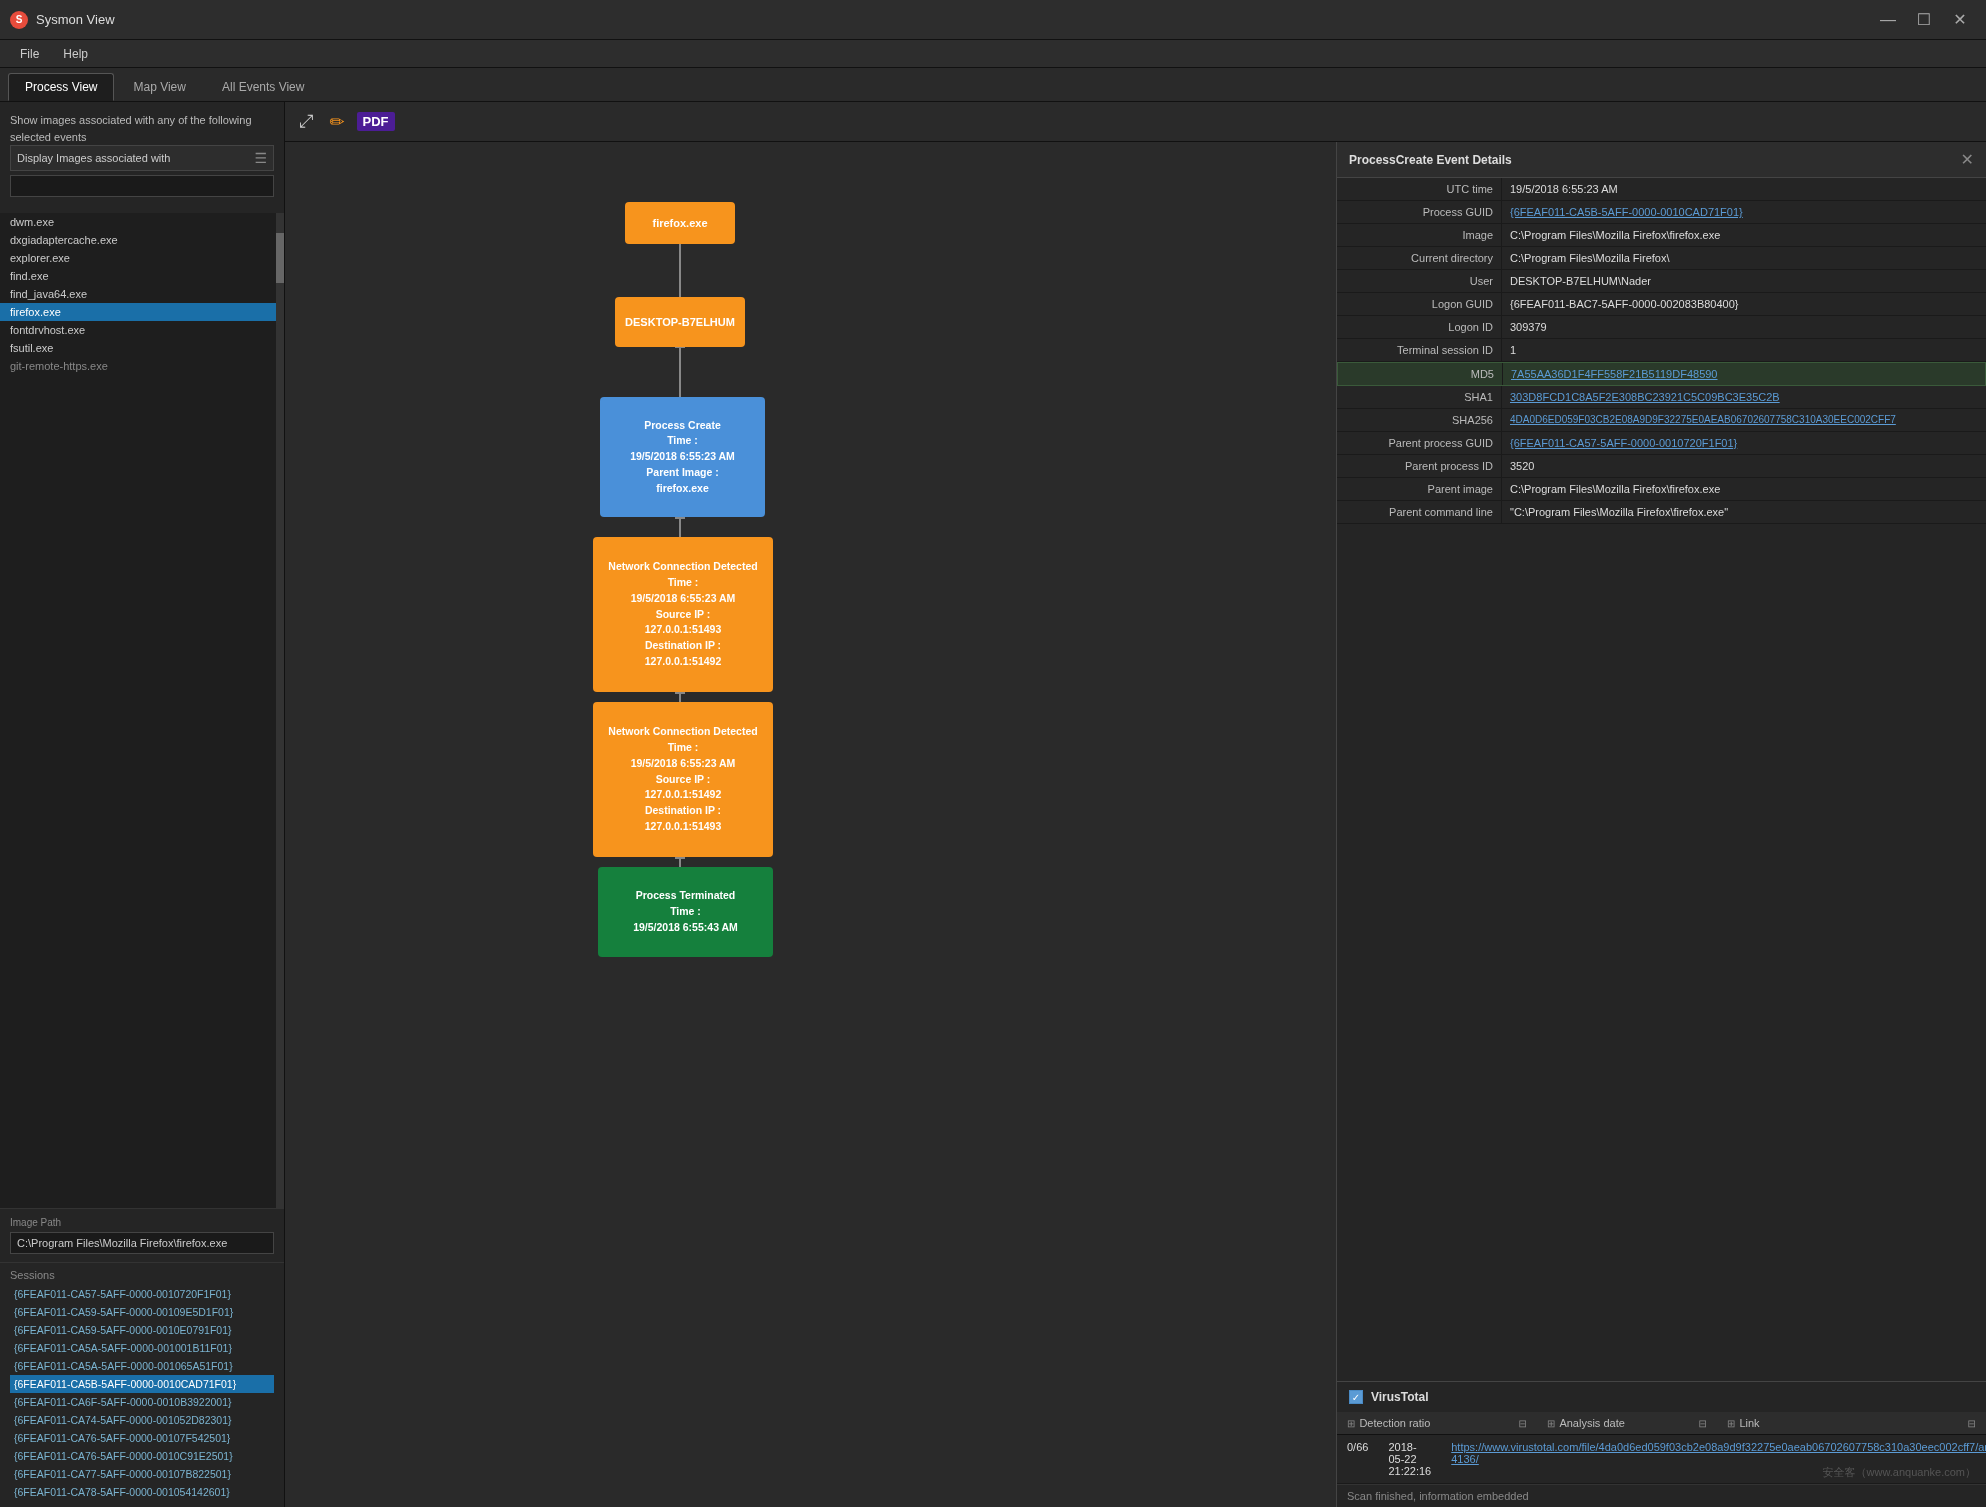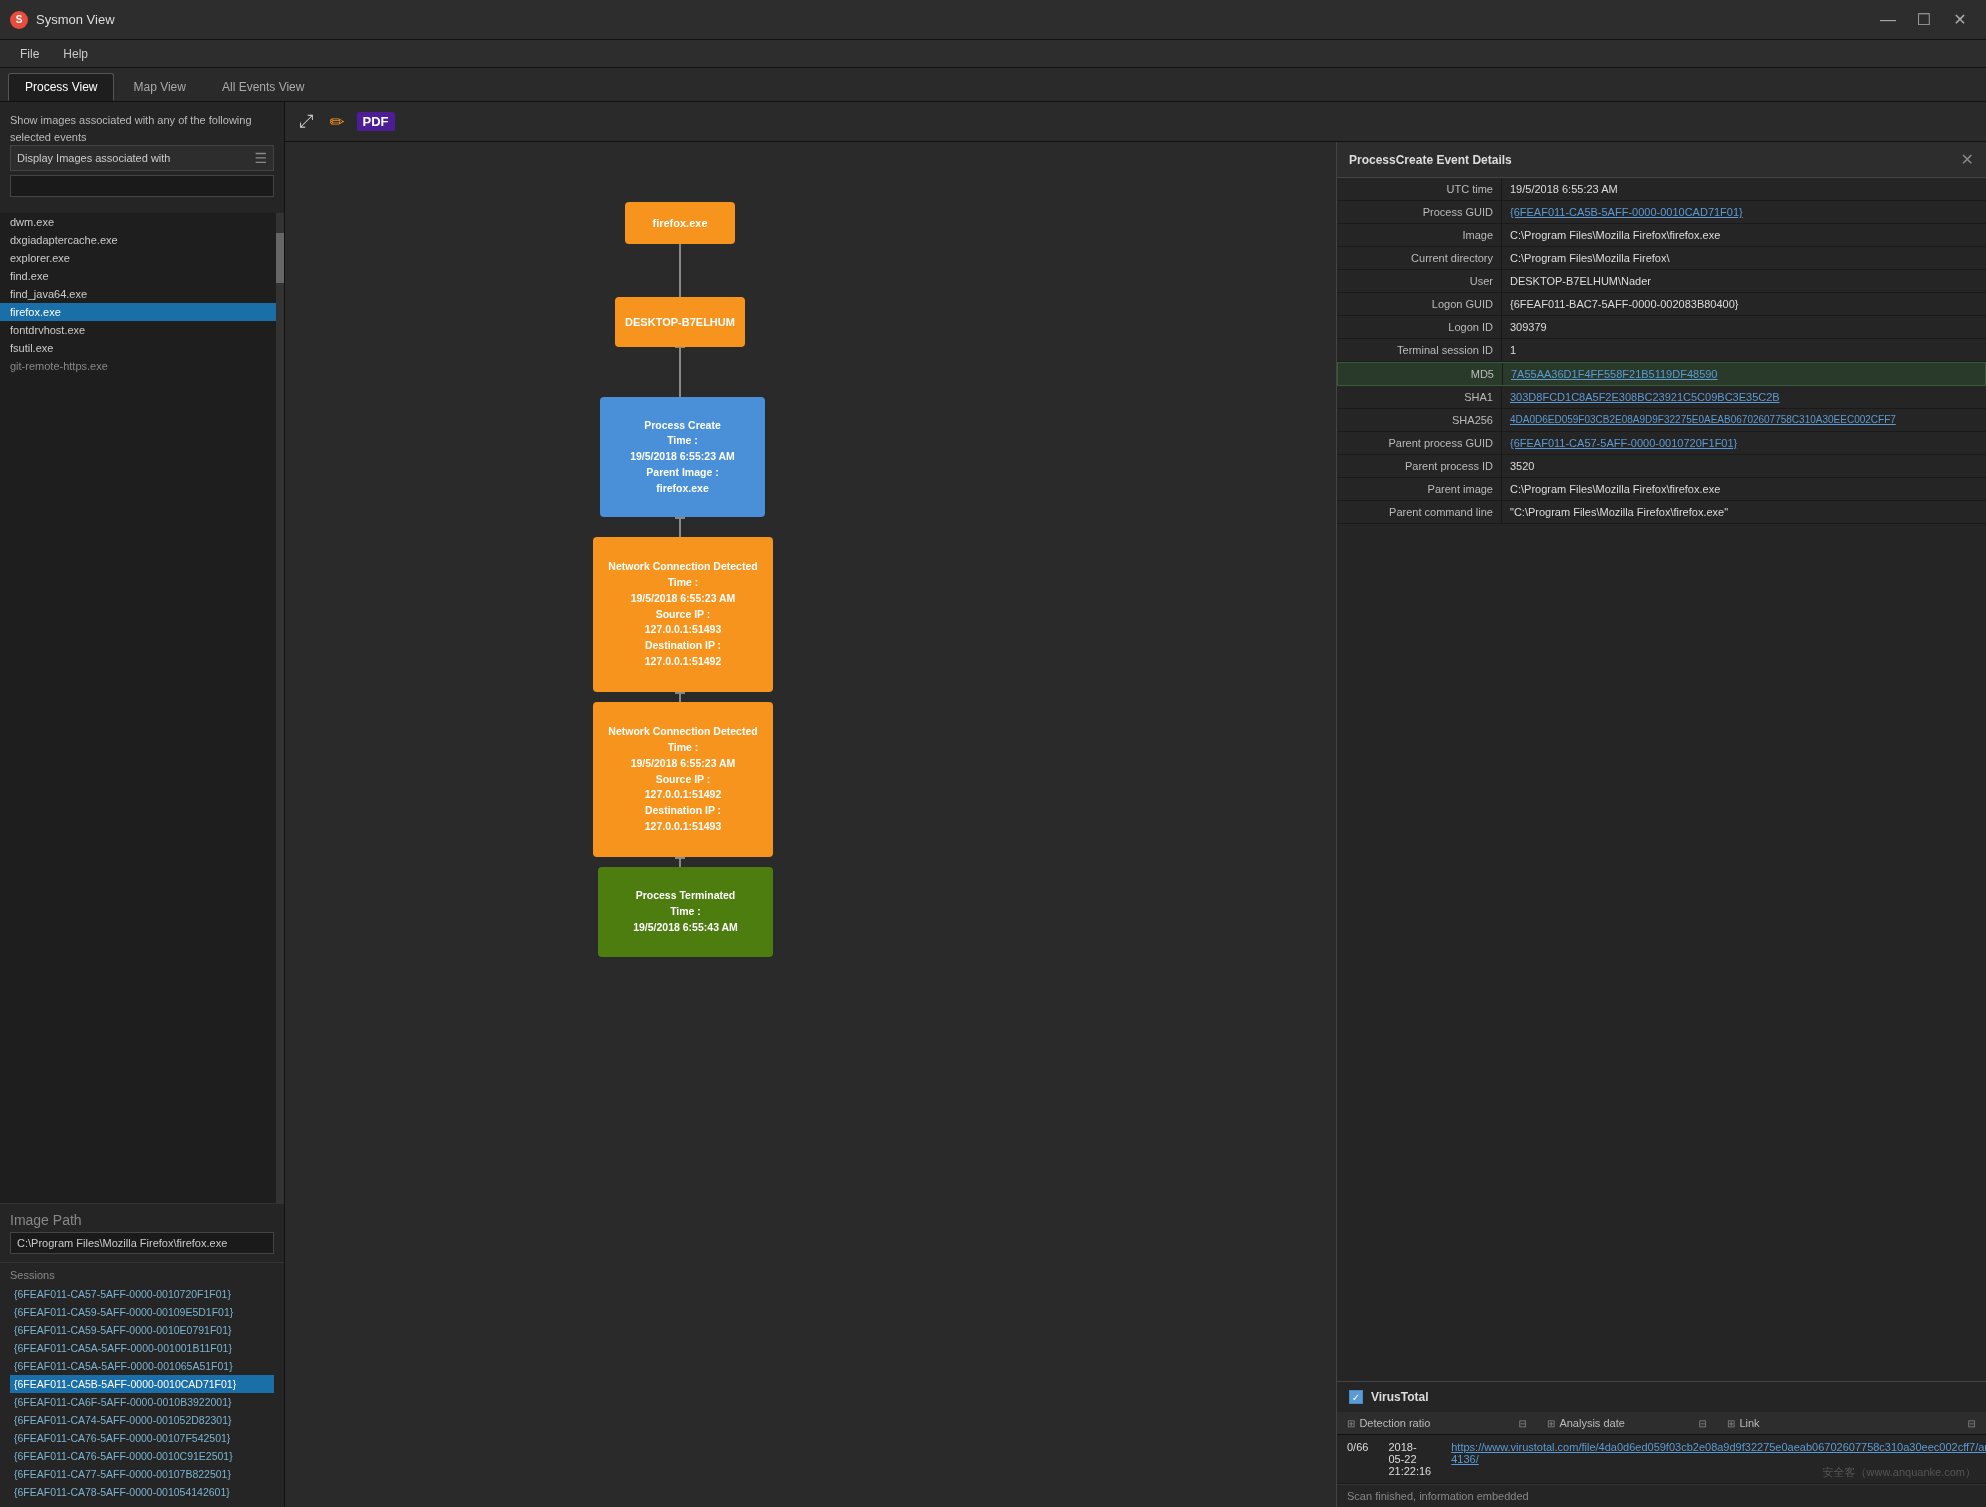--- a/index.html
+++ b/index.html
@@ -140,21 +140,21 @@
       cursor: pointer;
       white-space: nowrap;
     }
     .process-item.selected { background: #1a6fa8; color: white; }
     .image-path-section {
       padding: 8px 10px;
       border-top: 1px solid #333;
     }
     .image-path-label {
       color: #888;
-      font-size: 14px;
+      font-size: 10px;
       margin-bottom: 4px;
     }
     .image-path-value {
       color: #ccc;
       font-size: 11px;
       background: #1a1a1a;
       border: 1px solid #444;
       padding: 4px 6px;
     }
     .sessions-section {
@@ -242,21 +242,21 @@
       background: #f7941d;
       width: 180px; height: 155px;
       left: 308px; top: 395px;
     }
     .node-net2 {
       background: #f7941d;
       width: 180px; height: 155px;
       left: 308px; top: 560px;
     }
     .node-terminated {
-      background: #4d7c0f;
+      background: #15803d;
       width: 175px; height: 90px;
       left: 313px; top: 725px;
     }
     .details-panel {
       width: 650px;
       background: #252525;
       border-left: 1px solid #444;
       display: flex;
       flex-direction: column;
     }

